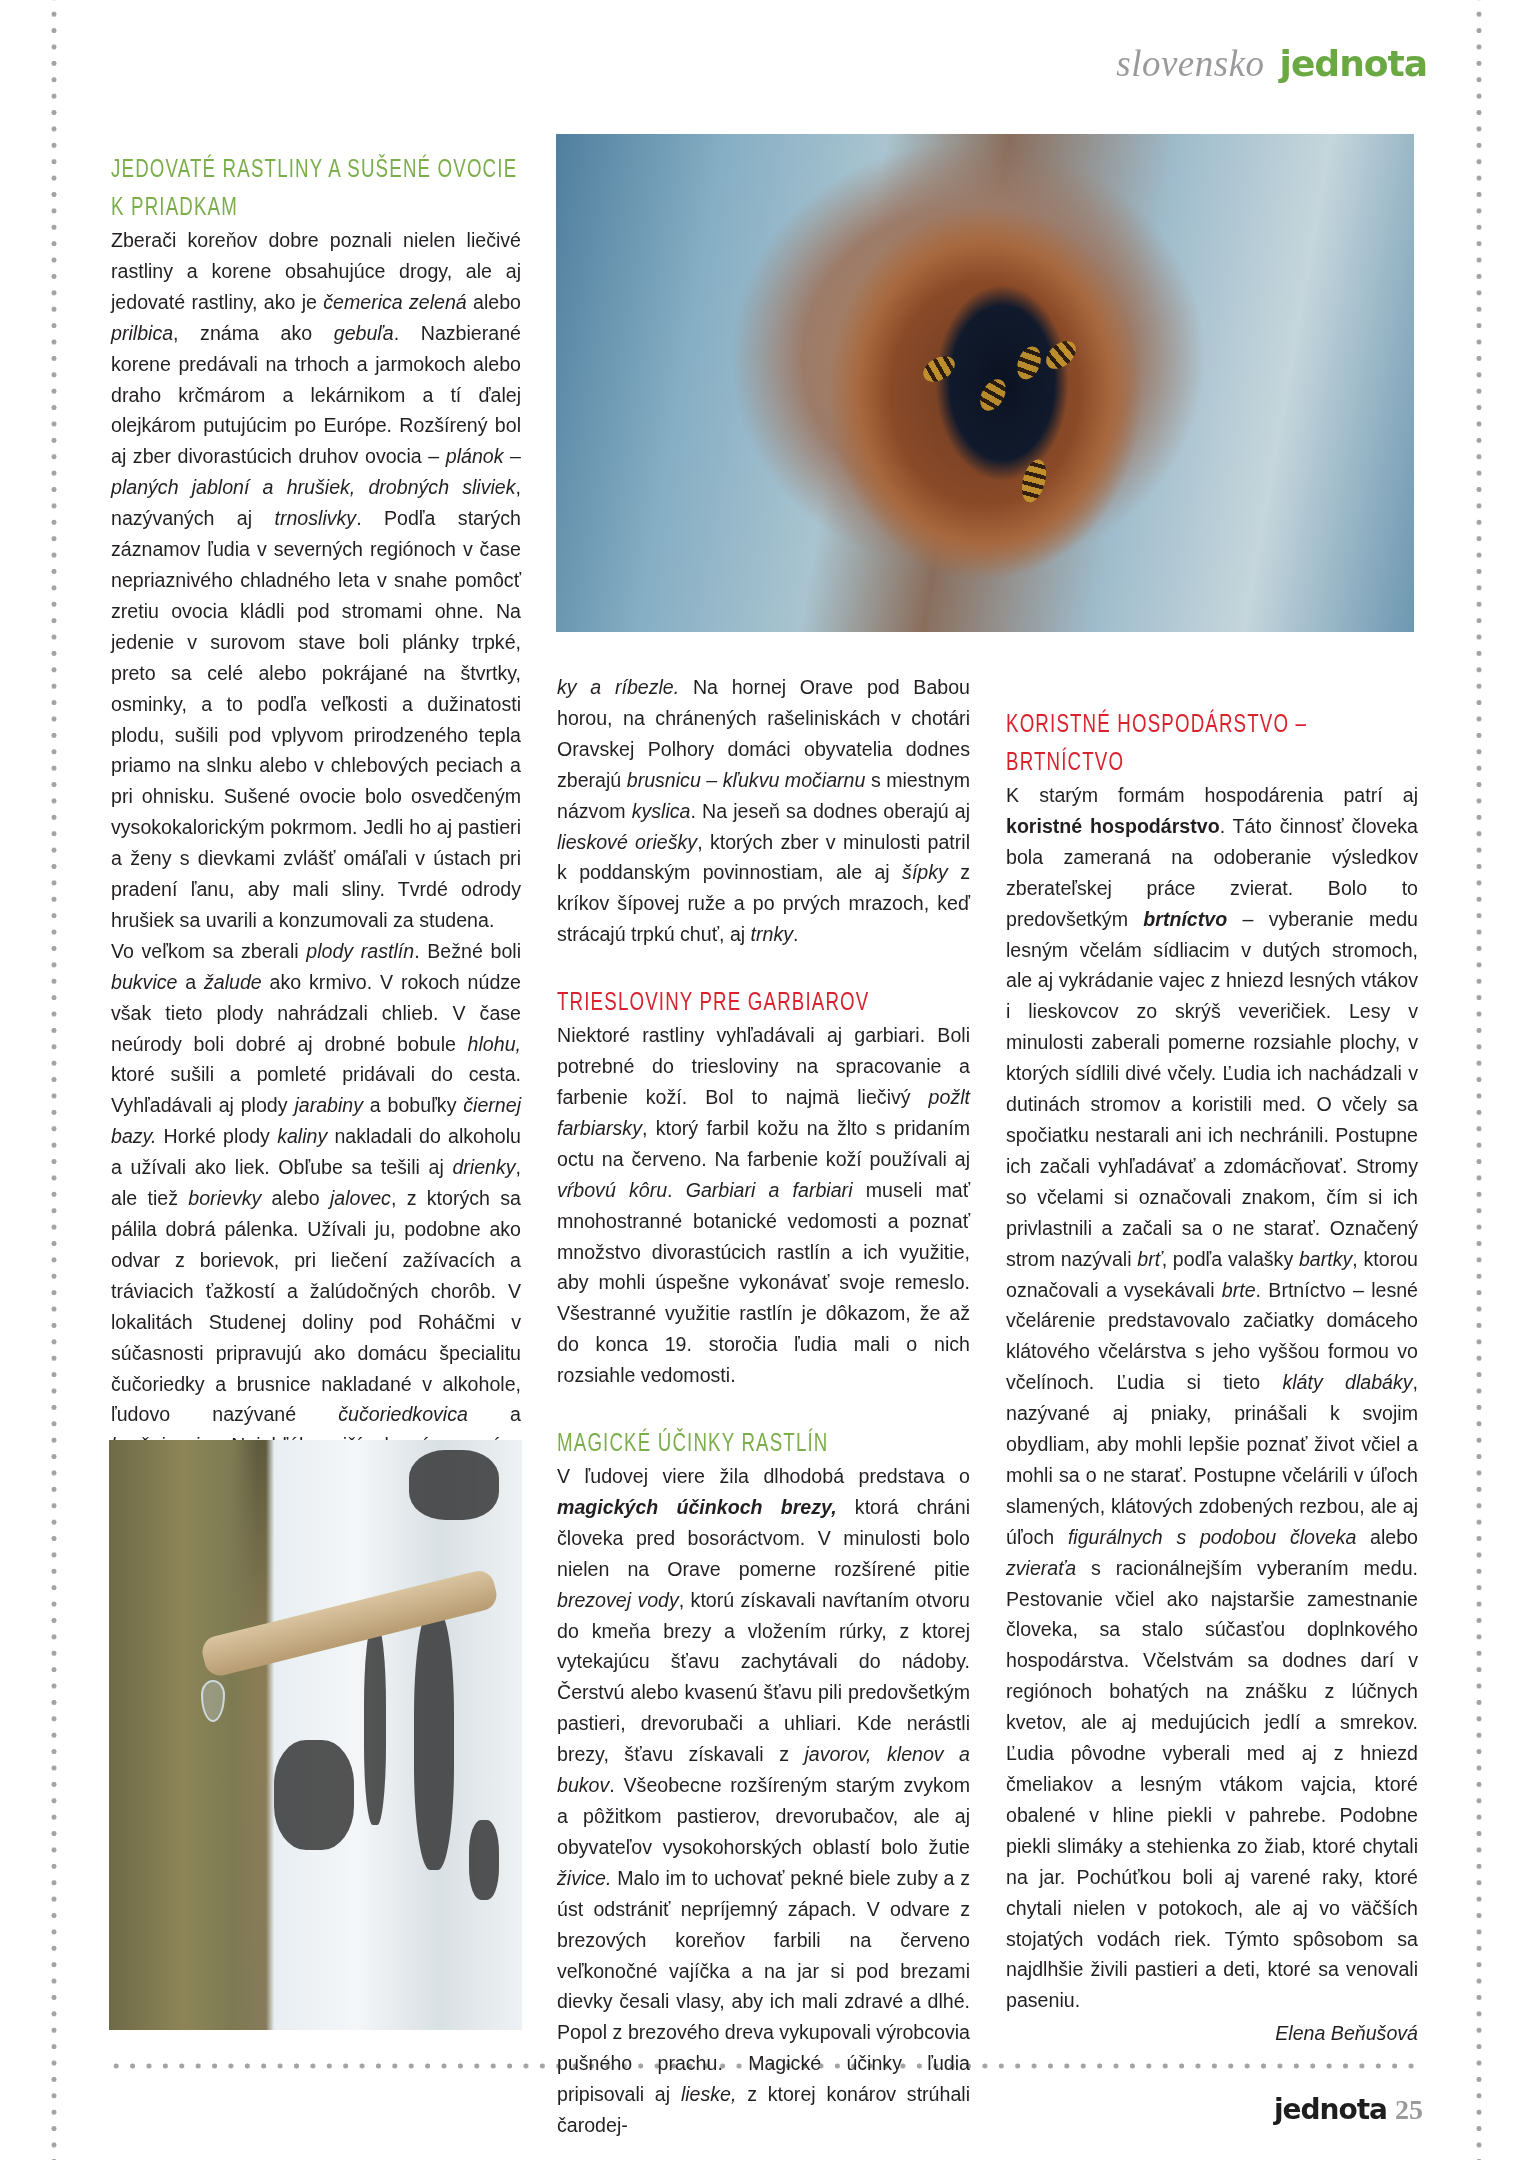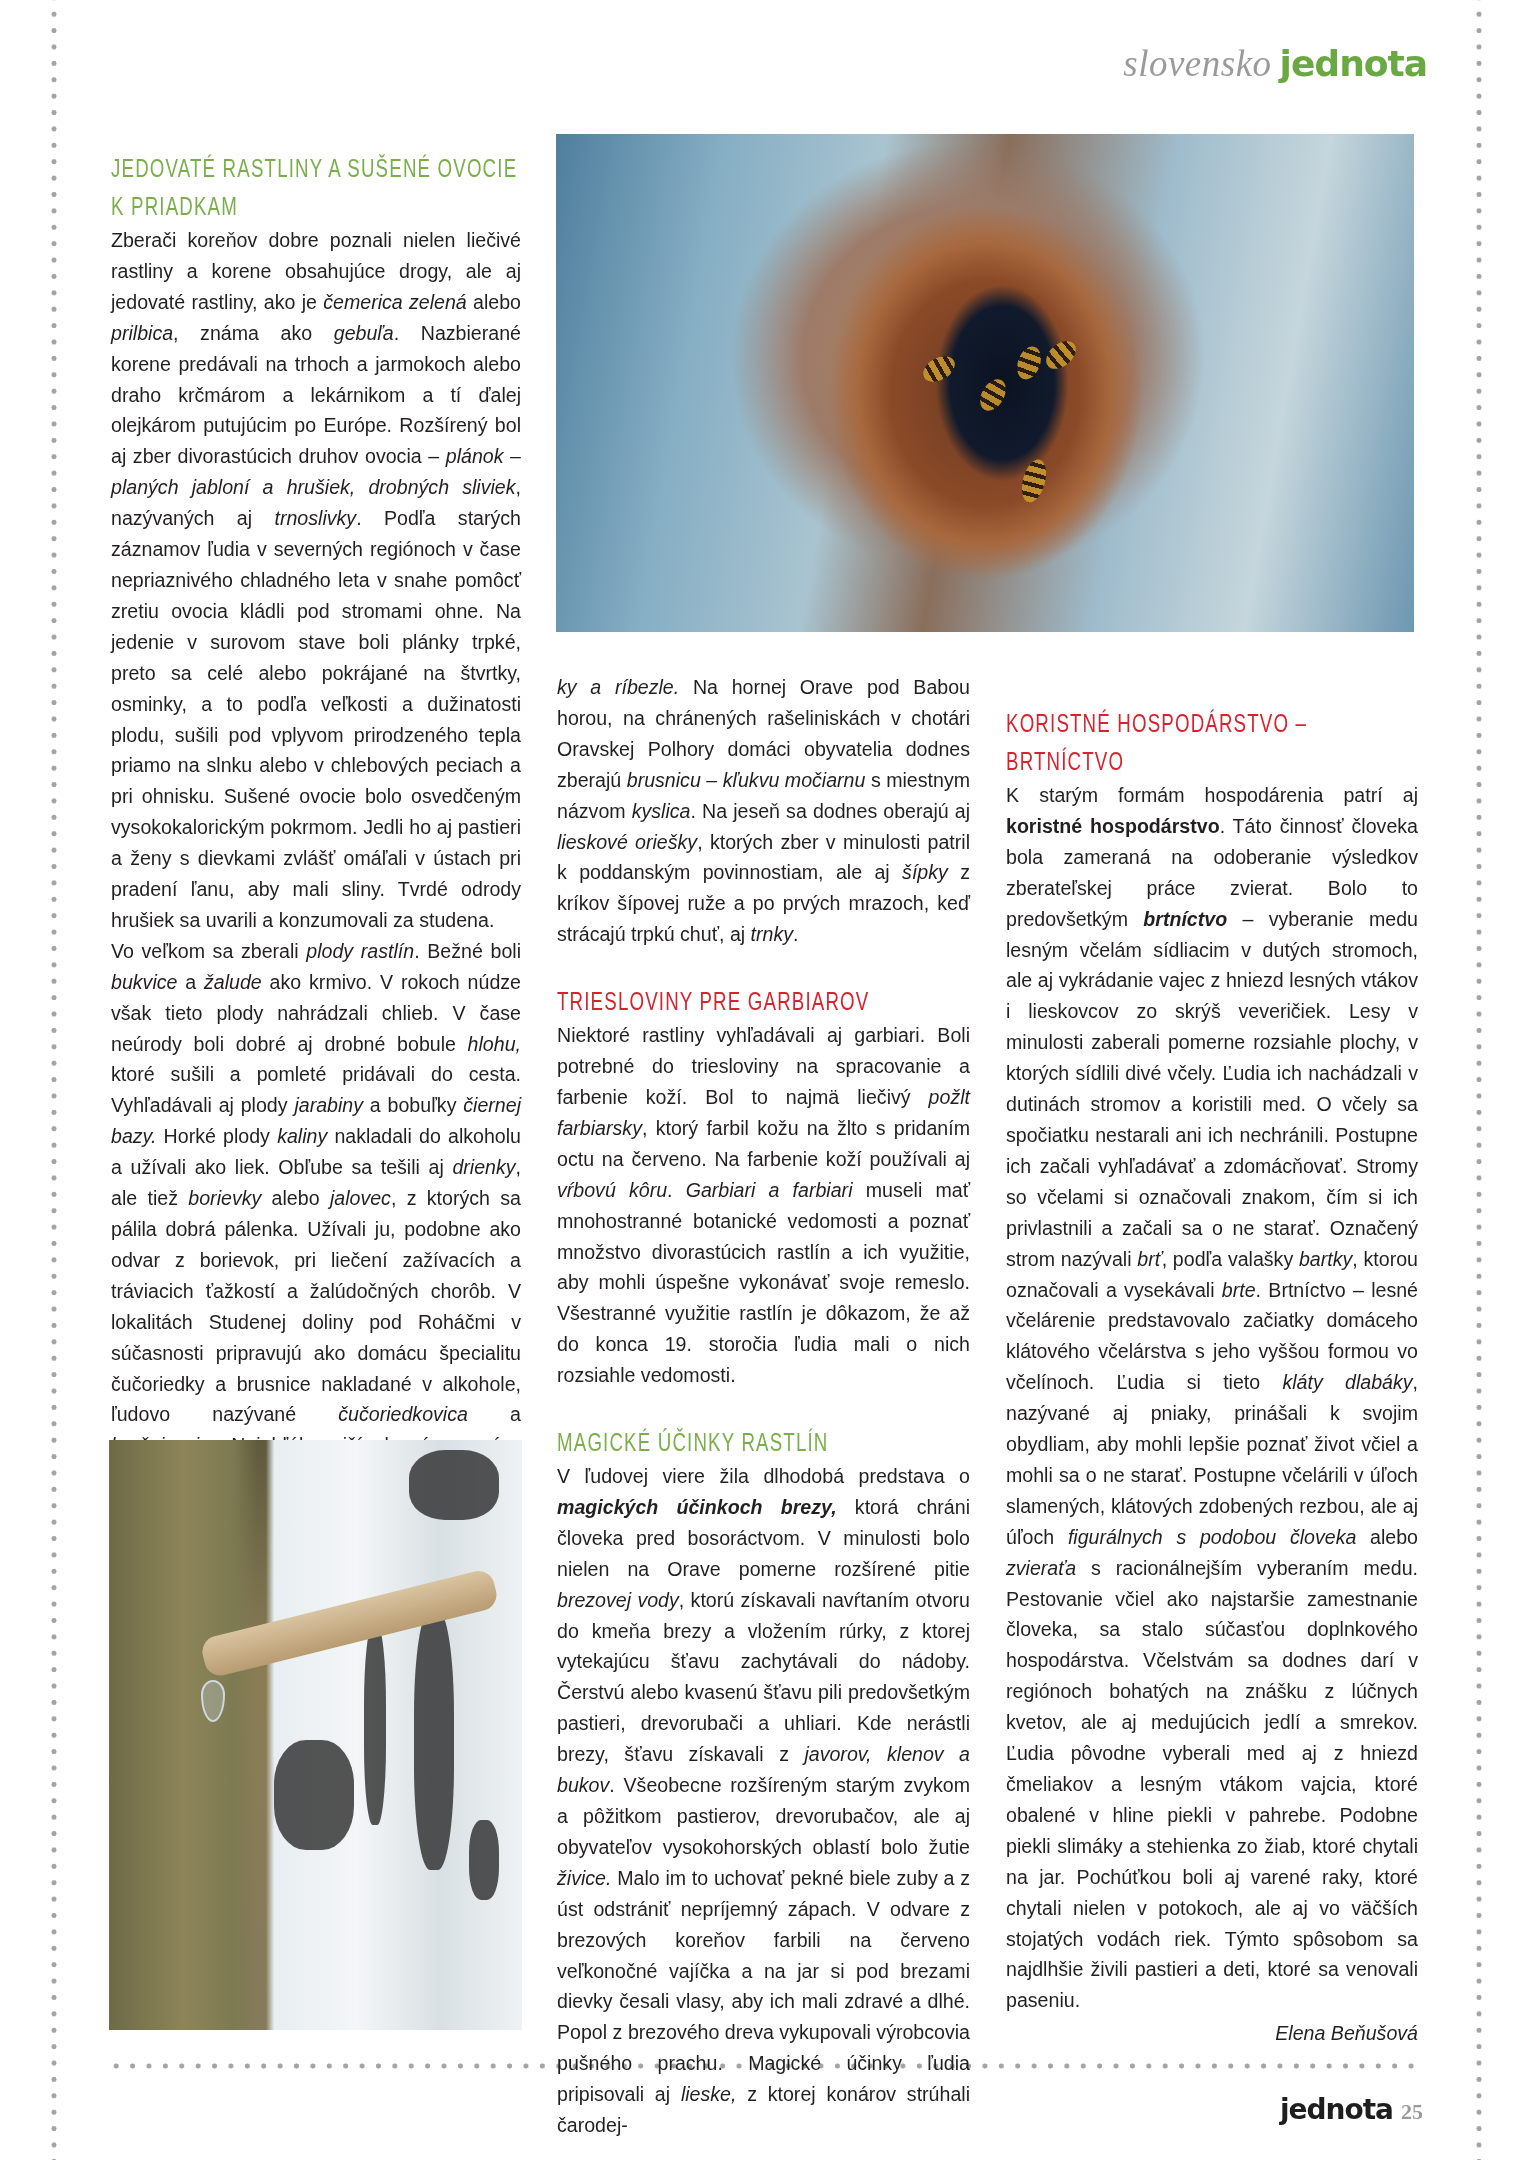--- a/index.html
+++ b/index.html
@@ -16,21 +16,21 @@
   }
   .vdots.left { left: 51px; }
   .vdots.right { left: 1476px; }
   .hdots {
     position: absolute; left: 108px; top: 2063px; width: 1314px; height: 6px;
     background-image: radial-gradient(circle, #a3a3a3 2.3px, transparent 2.8px);
     background-size: 16.4px 6px; background-repeat: repeat-x;
   }
   .masthead {
     position: absolute; top: 42px; right: 102px;
-    display: flex; align-items: baseline; gap: 8px;
+    display: flex; align-items: baseline; gap: 15px;
   }
   .masthead .mag {
     font-family: "Liberation Serif", "DejaVu Serif", serif; font-style: italic;
     font-size: 37px; color: #9a9a9c; letter-spacing: 0.5px;
   }
   .masthead .brand {
     font-family: "DejaVu Sans", sans-serif; font-weight: bold;
     font-size: 36px; color: #6aa842; letter-spacing: -1px;
   }
   .column {
@@ -91,21 +91,21 @@
   }
   .footer {
     position: absolute; top: 2093px; right: 106px; display: flex; align-items: baseline; gap: 8px;
   }
   .footer .brand {
     font-family: "DejaVu Sans", sans-serif; font-weight: bold; font-size: 28px;
     color: #1e1e1e; letter-spacing: -1px;
   }
   .footer .pnum {
     font-family: "Liberation Serif", "DejaVu Serif", serif; font-weight: bold;
-    font-size: 22px; color: #9a9a9a;
+    font-size: 28px; color: #9a9a9a;
   }
 </style>
 </head>
 <body>
 
 <div class="vdots left"></div>
 <div class="vdots right"></div>
 <div class="hdots"></div>
 
 <header class="masthead">

